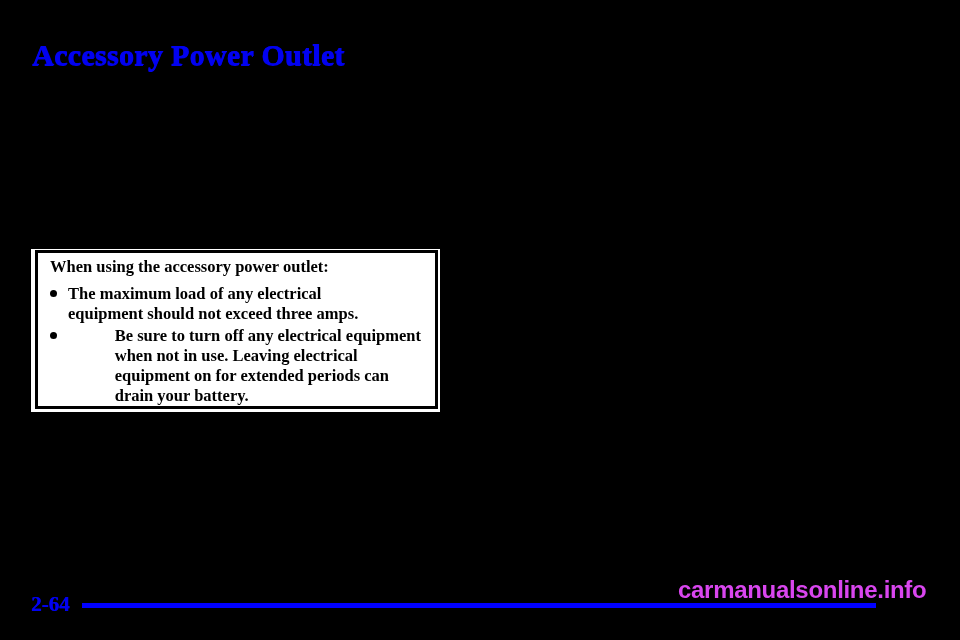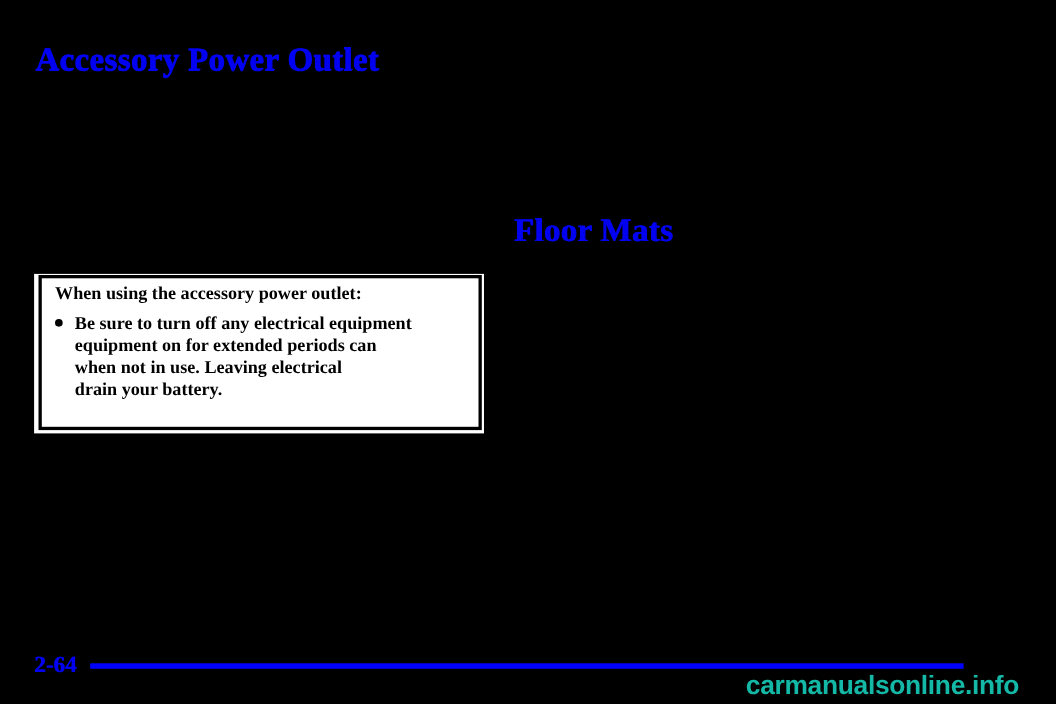--- a/index.html
+++ b/index.html
@@ -26,21 +26,21 @@
     white-space: nowrap;
   }
   .heading-1 { left: 32px; top: 43px; }
   .heading-2 { left: 467px; top: 198px; }
 
   .notice {
     position: absolute;
     left: 31px;
     top: 249px;
     width: 409px;
-    height: 145px;
+    height: 163px;
     background: #FFFFFF;
   }
   .notice-frame {
     position: absolute;
     left: 4px;
     top: 1px;
     right: 2px;
     bottom: 3px;
     border: 3px solid #000000;
     box-sizing: border-box;
@@ -87,50 +87,56 @@
     position: absolute;
     left: 82px;
     top: 603px;
     width: 794px;
     height: 5px;
     background: #0000FF;
   }
   .watermark {
     position: absolute;
     left: 678px;
-    top: 611px;
+    top: 577px;
     font-family: "Liberation Sans", sans-serif;
     font-size: 24px;
     line-height: 25px;
     font-weight: bold;
     letter-spacing: -0.3px;
-    color: #14b8a6;
+    color: #d946ef;
     white-space: nowrap;
   }
 </style>
 </head>
 <body>
 
 <div class="page">
 
   <div class="heading heading-1">Accessory Power Outlet</div>
 
-  <div class="heading heading-2">Floor Mats</div>
 
   <div class="notice">
     <div class="notice-frame">
       <div class="notice-header">When using the accessory power outlet:</div>
 
+      <div class="bullet-item">
+        <span class="bullet-dot"></span>
+        <div class="bullet-lines">
+          <div class="bullet-line">The maximum load of any electrical</div>
+          <div class="bullet-line">equipment should not exceed three amps.</div>
+        </div>
+      </div>
 
       <div class="bullet-item">
         <span class="bullet-dot"></span>
         <div class="bullet-lines">
           <div class="bullet-line">Be sure to turn off any electrical equipment</div>
+          <div class="bullet-line">when not in use. Leaving electrical</div>
           <div class="bullet-line">equipment on for extended periods can</div>
-          <div class="bullet-line">when not in use. Leaving electrical</div>
           <div class="bullet-line">drain your battery.</div>
         </div>
       </div>
     </div>
   </div>
 
   <div class="page-number">2-64</div>
 
   <div class="footer-rule"></div>
 

